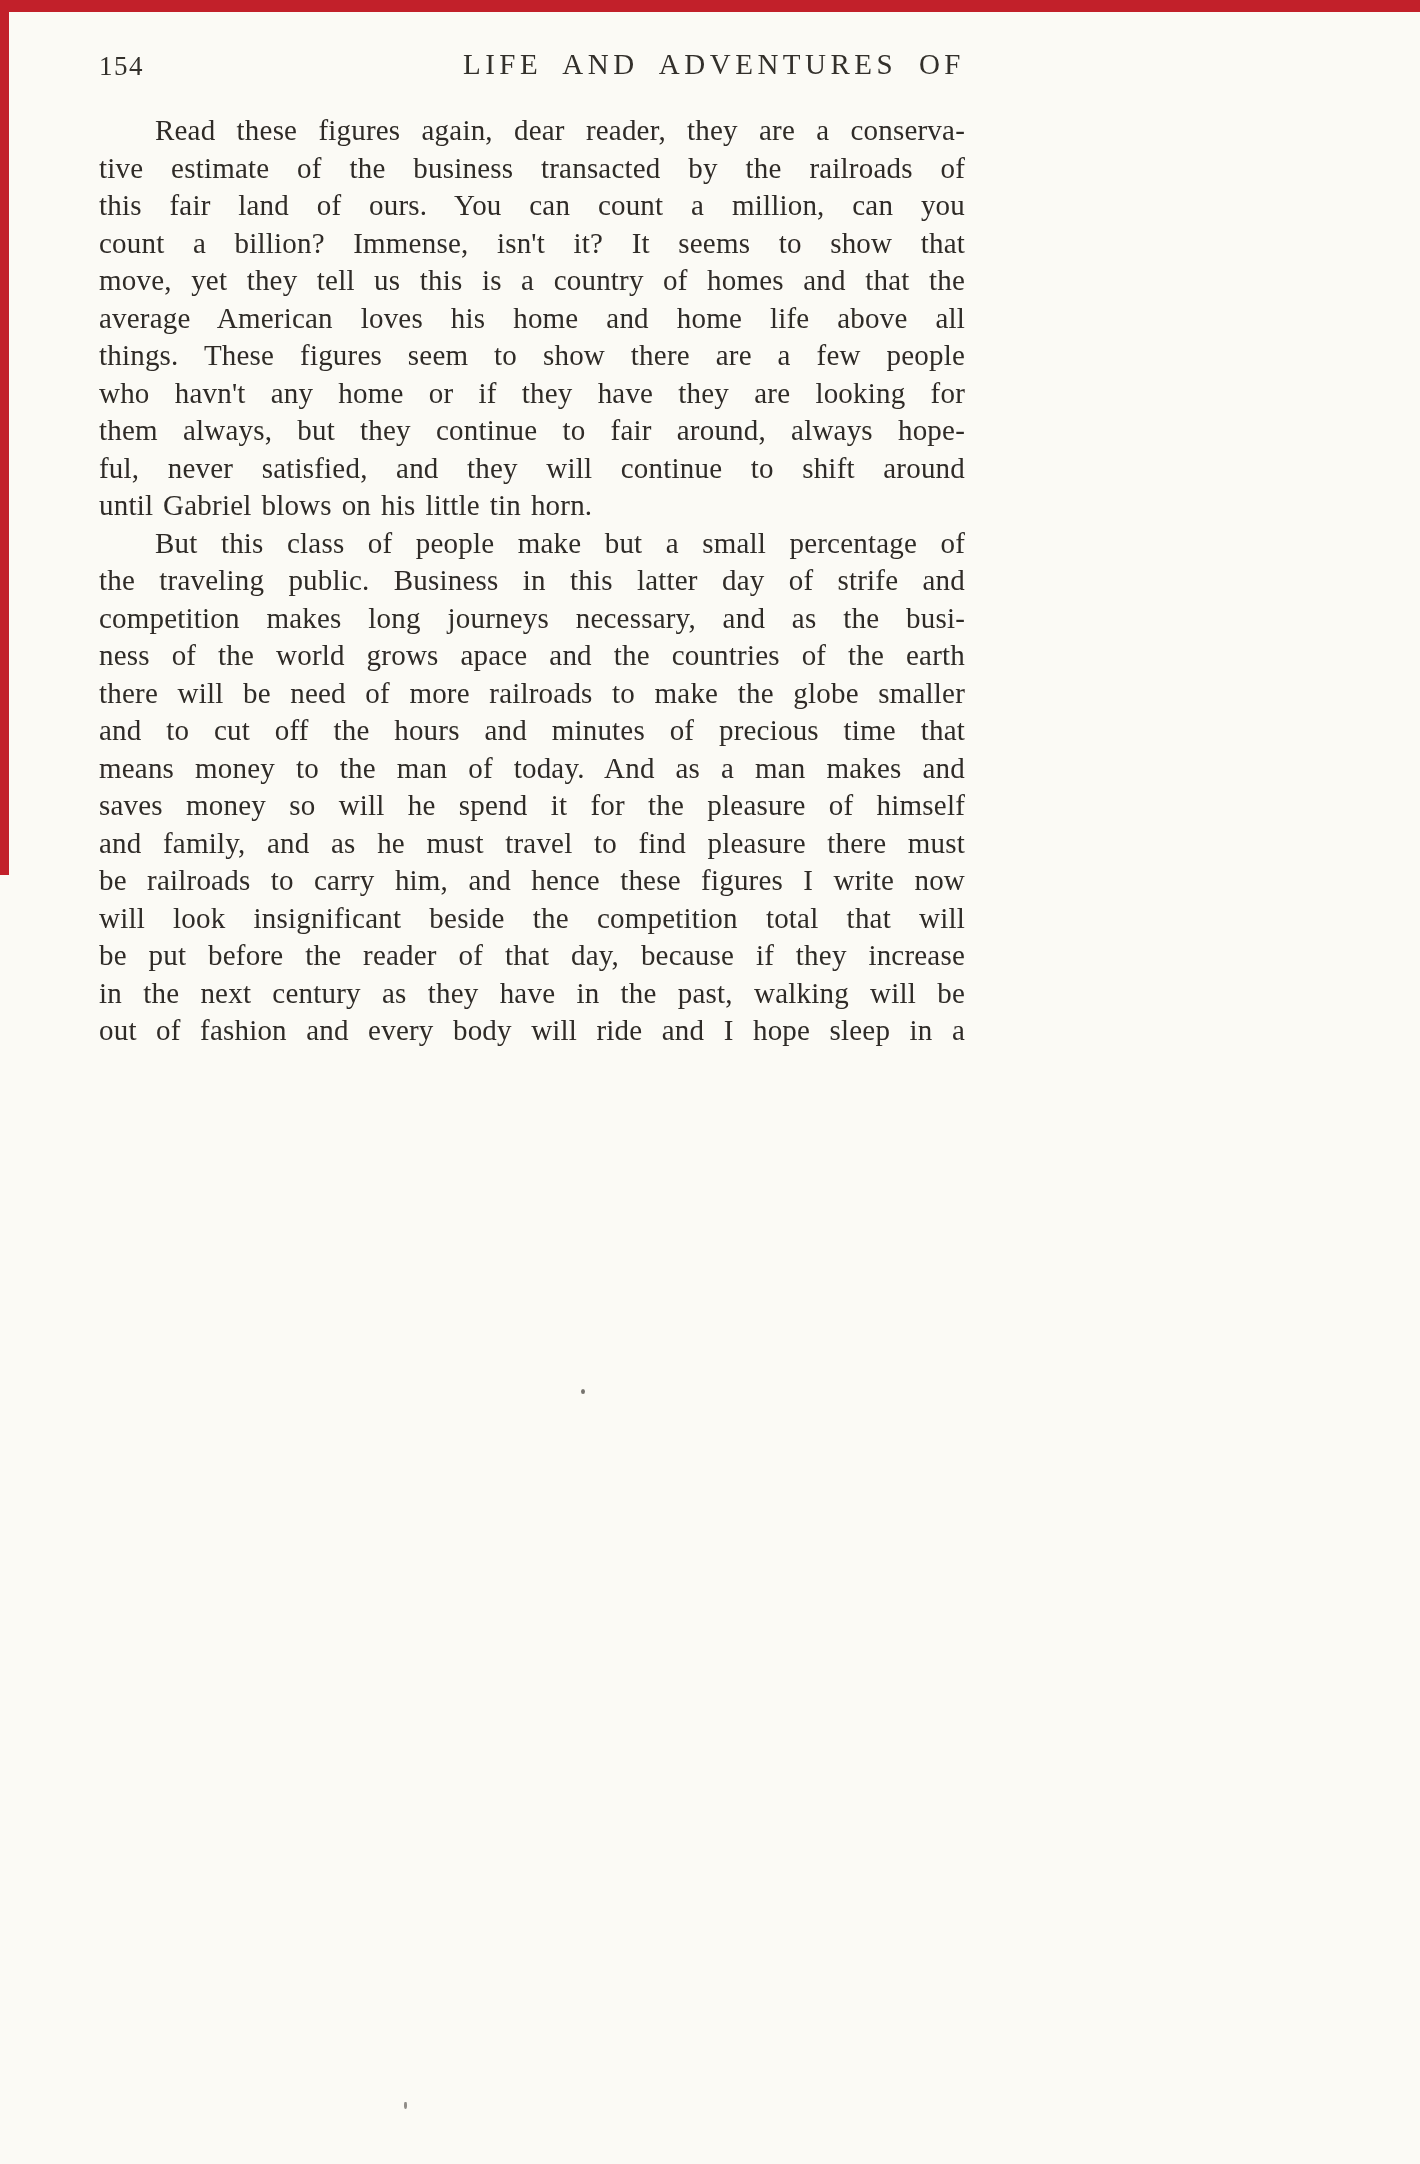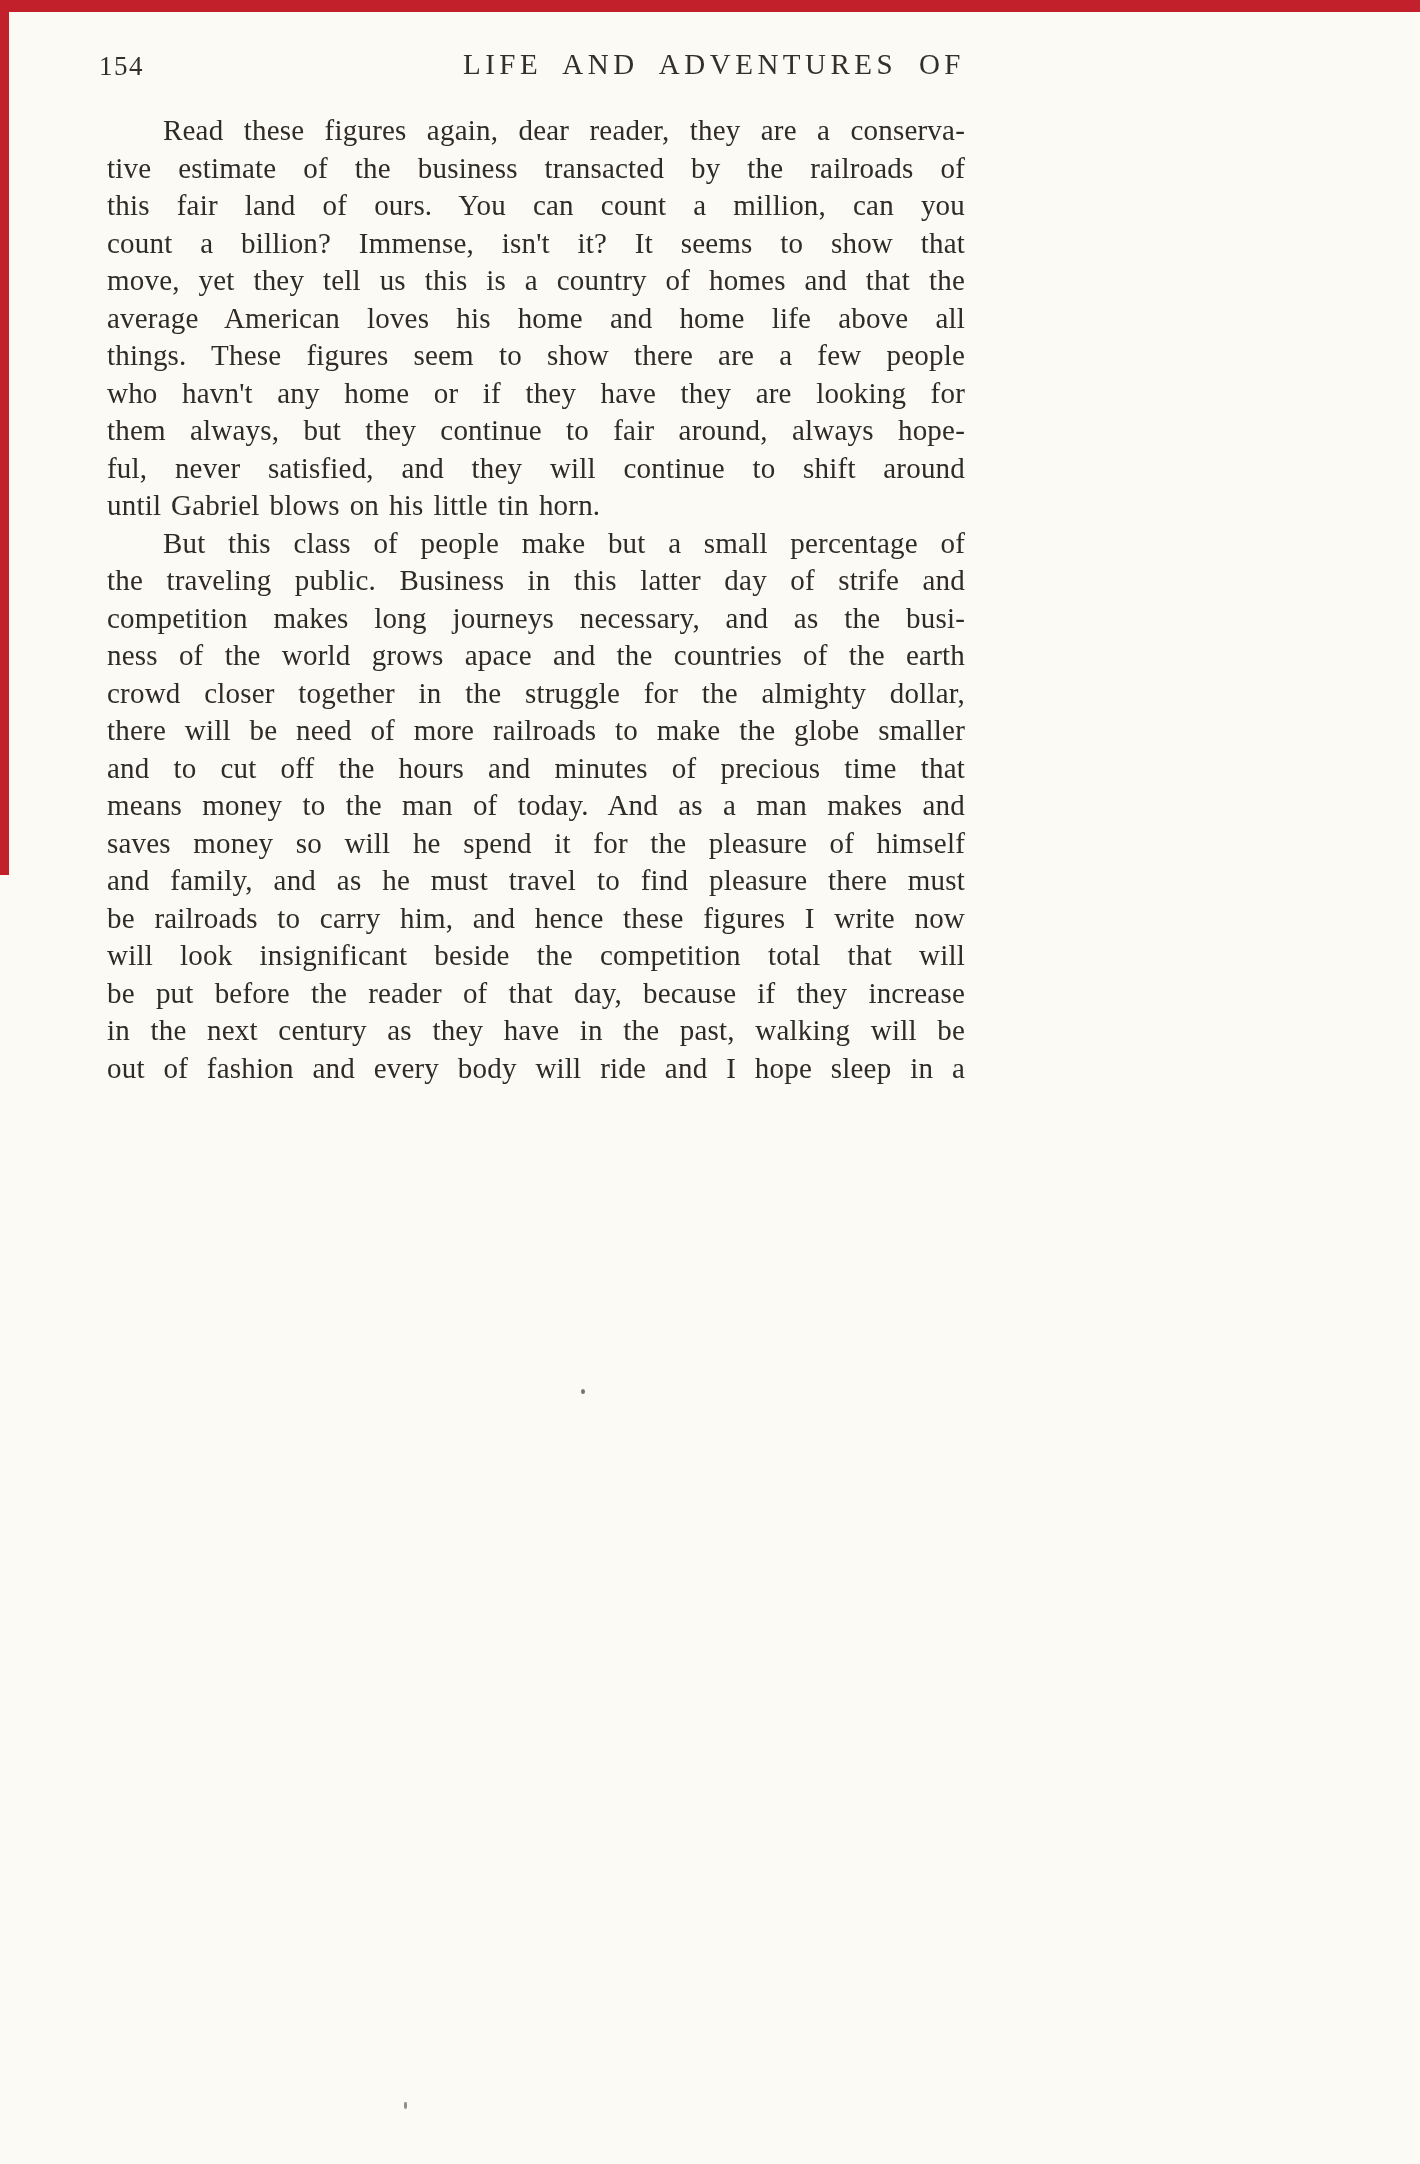--- a/index.html
+++ b/index.html
@@ -65,21 +65,20 @@
     letter-spacing: 0.2px;
     word-spacing: 2.5px;
   }
   .paragraph {
     margin: 0;
   }
   .line {
     text-align: justify;
     text-align-last: justify;
     white-space: normal;
-    margin-left: 8px;
   }
   .line.first {
     text-indent: 56px;
   }
   .line.last {
     text-align-last: left;
   }
   .scan-speck {
     position: absolute;
     background: #4a4540;
@@ -124,21 +123,20 @@
         <div class="line">who havn't any home or if they have they are looking for</div>
         <div class="line">them always, but they continue to fair around, always hope-</div>
         <div class="line">ful, never satisfied, and they will continue to shift around</div>
         <div class="line last">until Gabriel blows on his little tin horn.</div>
       </div>
     <div class="paragraph">
         <div class="line first">But this class of people make but a small percentage of</div>
         <div class="line">the traveling public.  Business in this latter day of strife and</div>
         <div class="line">competition makes long journeys necessary, and as the busi-</div>
         <div class="line">ness of the world grows apace and the countries of the earth</div>
-        <div class="line">crowd closer together in the struggle for the almighty dollar,</div>
         <div class="line">there will be need of more railroads to make the globe smaller</div>
         <div class="line">and to cut off the hours and minutes of precious time that</div>
         <div class="line">means money to the man of today.  And as a man makes and</div>
         <div class="line">saves money so will he spend it for the pleasure of himself</div>
         <div class="line">and family, and as he must travel to find pleasure there must</div>
         <div class="line">be railroads to carry him, and hence these figures I write now</div>
         <div class="line">will look insignificant beside the competition total that will</div>
         <div class="line">be put before the reader of that day, because if they increase</div>
         <div class="line">in the next century as they have in the past, walking will be</div>
         <div class="line">out of fashion and every body will ride and I hope sleep in a</div>

